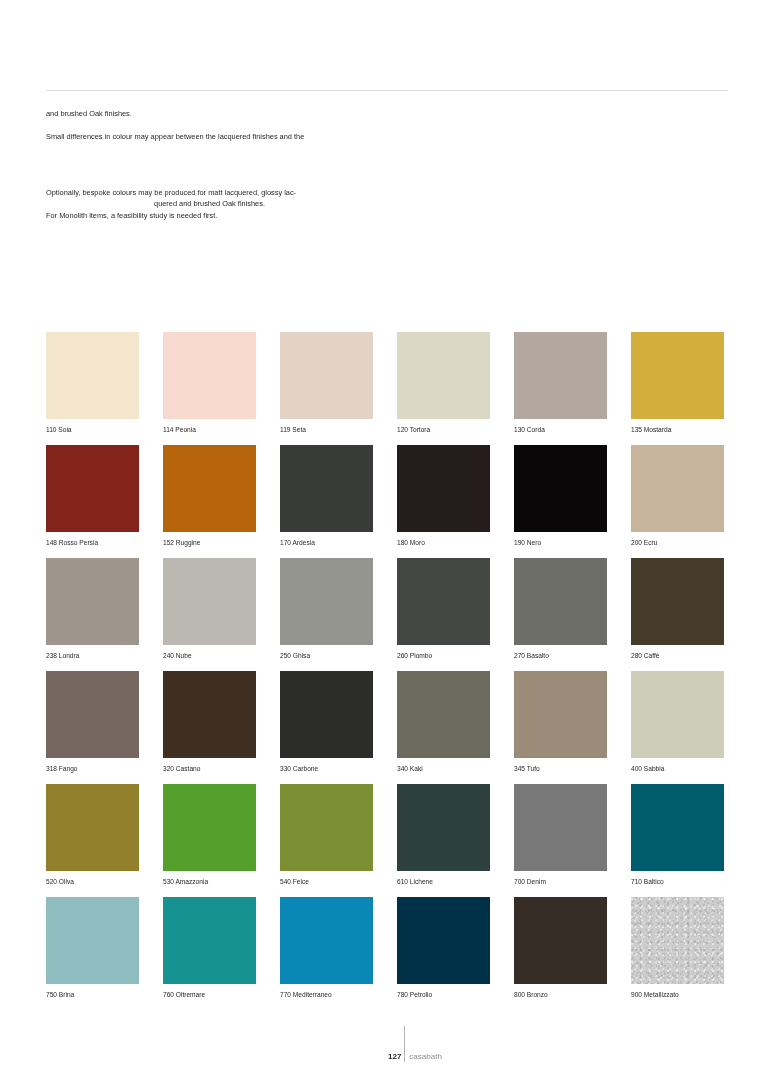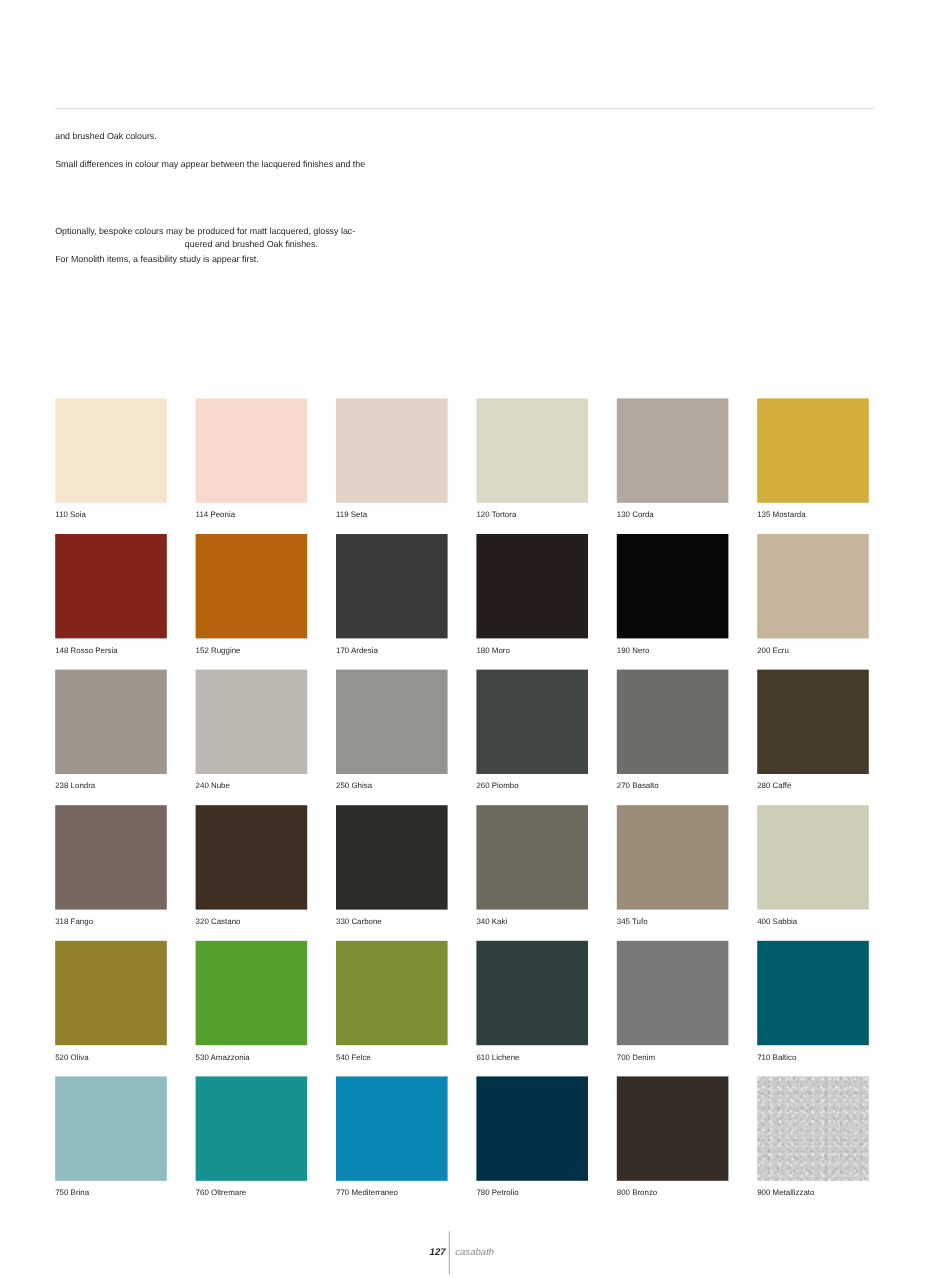--- a/index.html
+++ b/index.html
@@ -82,25 +82,24 @@
     font-size: 6.6px;
     line-height: 10px;
     color: #231f20;
     margin-top: 6px;
     white-space: nowrap;
   }
 
   
   #footer {
     position: absolute;
-    left: 358px;
+    left: 388px;
     top: 1026px;
     display: flex;
-    align-items: center;
-    font-style: italic;
+    align-items: flex-end;
   }
   #page-number {
     font-size: 8px;
     font-weight: bold;
     color: #231f20;
     line-height: 10px;
     padding-right: 3px;
   }
   #footer-divider {
     width: 1px;
@@ -114,27 +113,27 @@
     padding-left: 4px;
   }
 </style>
 </head>
 <body>
 
 <div id="top-rule"></div>
 
 <div id="intro">
     <div class="para">
-      <span style="display: block; text-align: left;">and brushed Oak colours.</span>
+      <span style="display: block; text-align: left;">and brushed Oak finishes.</span>
     </div>
     <div class="para gap">
       <span style="display: block;">Small differences in colour may appear between the lacquered finishes and the</span>
       <span style="display: block; margin-top: 44px;">Optionally, bespoke colours may be produced for matt lacquered, glossy lac-</span>
       <span style="display: block; text-align: center;">quered and brushed Oak finishes.</span>
-      <span style="display: block; text-align: left;">For Monolith items, a feasibility study is appear first.</span>
+      <span style="display: block; text-align: left;">For Monolith items, a feasibility study is needed first.</span>
     </div>
   </div>
 
 <div id="grid">
     <div class="swatch-row">
       <div class="swatch-cell">
         <div class="swatch-chip" style="background-color: rgb(244, 230, 205);"></div>
         <div class="swatch-label">110 Soia</div>
       </div>
       <div class="swatch-cell">

